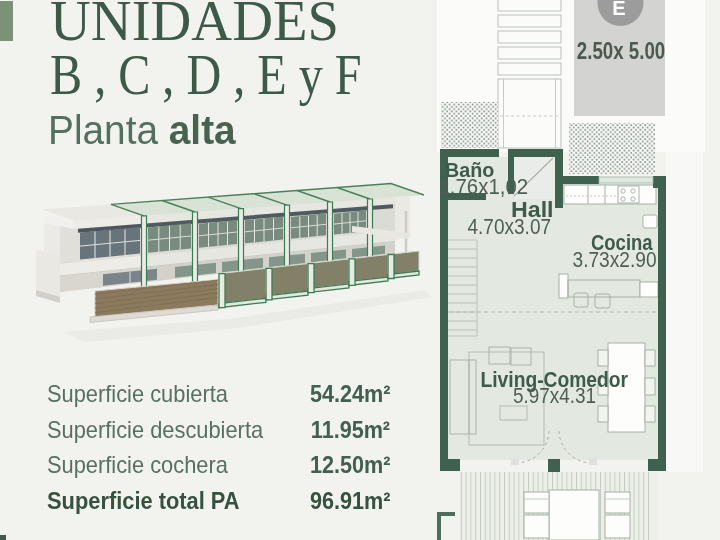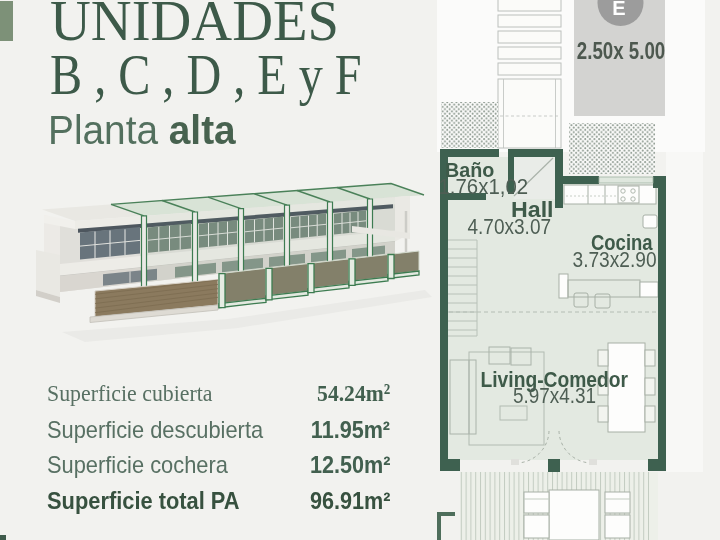--- a/index.html
+++ b/index.html
@@ -15,21 +15,21 @@
 
 <div class="abs sq" style="left:0;top:1px;width:13px;height:40px;"></div>
 
 <div class="abs" style="left:0;top:535px;width:6px;height:5px;background:#3f5b4b;"></div>
 
 <div class="abs serif tl" id="t1" style="left:50px;top:-8px;font-size:58px;line-height:1;transform:scaleX(0.975);">UNIDADES</div>
 <div class="abs serif tl" id="t2" style="left:50px;top:46px;font-size:58px;line-height:1;transform:scaleX(0.83);">B , C , D , E y F</div>
 <div class="abs tl" id="t3" style="left:48px;top:110px;font-size:40px;line-height:1;color:#53705e;transform:scaleX(0.97);">Planta <b style="color:#47624f;">alta</b></div>
 
 <div class="abs tl" style="left:47px;top:380px;width:343px;">
-  <div style="position:relative;height:35.5px;font-family:Liberation Serif, serif;">
+  <div style="position:relative;height:35.5px;">
       <span class="tl" style="position:absolute;left:0;top:0;font-size:24px;color:#587063;transform:scaleX(0.91);">Superficie cubierta</span>
       <span class="tl" style="position:absolute;right:0;top:0;font-size:24px;font-weight:bold;color:#42604f;transform:scaleX(0.90);transform-origin:100% 0;">54.24m²</span>
     </div>
   <div style="position:relative;height:35.5px;">
       <span class="tl" style="position:absolute;left:0;top:0;font-size:24px;color:#587063;transform:scaleX(0.91);">Superficie descubierta</span>
       <span class="tl" style="position:absolute;right:0;top:0;font-size:24px;font-weight:bold;color:#42604f;transform:scaleX(0.90);transform-origin:100% 0;">11.95m²</span>
     </div>
   <div style="position:relative;height:35.5px;text-align:right;">
       <span class="tl" style="position:absolute;left:0;top:0;font-size:24px;color:#587063;transform:scaleX(0.91);">Superficie cochera</span>
       <span class="tl" style="position:absolute;right:0;top:0;font-size:24px;font-weight:bold;color:#42604f;transform:scaleX(0.90);transform-origin:100% 0;">12.50m²</span>

